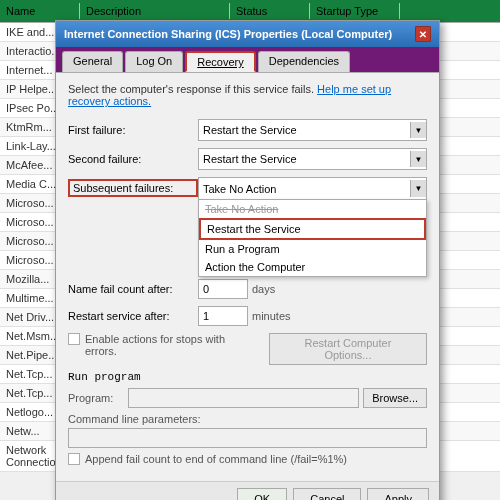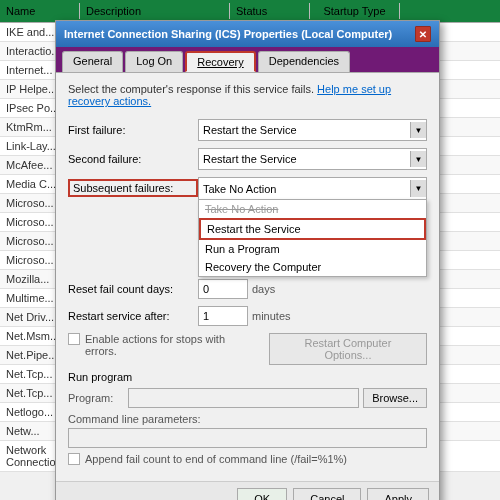--- a/index.html
+++ b/index.html
@@ -26,21 +26,21 @@
       background: #15803d;
       border-bottom: 1px solid #aaa;
       padding: 3px 0;
       font-size: 11px;
       color: #000;
     }
     .bg-col { padding: 2px 6px; border-right: 1px solid #bbb; }
     .bg-col-name { width: 80px; }
     .bg-col-desc { width: 150px; }
     .bg-col-status { width: 80px; }
-    .bg-col-startup { width: 90px; text-align: center; }
+    .bg-col-startup { width: 90px; }
 
     .bg-rows { }
     .bg-row {
       display: flex;
       border-bottom: 1px solid #e0e0e0;
       padding: 2px 0;
       background: #f8f8f8;
     }
     .bg-row:nth-child(odd) { background: #fff; }
     .bg-row-cell { padding: 1px 6px; font-size: 11px; color: #333; }
@@ -238,20 +238,21 @@
       cursor: pointer;
       color: #999;
     }
 
     
     .section-title {
       font-size: 11px;
       color: #000;
       font-weight: normal;
       margin-bottom: 5px;
+      font-family: Liberation Mono, monospace;
     }
     .program-row {
       display: flex;
       align-items: center;
       margin-bottom: 5px;
     }
     .program-label { font-size: 11px; width: 60px; color: #555; }
     .program-input {
       flex: 1;
       height: 20px;
@@ -497,27 +498,27 @@
       <div class="form-label highlighted">Subsequent failures:</div>
       <div class="dropdown" style="border-bottom: none;">
         <span class="dropdown-text">Take No Action</span>
         <div class="dropdown-arrow">▼</div>
       </div>
 
       <div class="dropdown-list">
         <div class="dropdown-list-item strikethrough">Take No Action</div>
         <div class="dropdown-list-item highlighted-item">Restart the Service</div>
         <div class="dropdown-list-item">Run a Program</div>
-        <div class="dropdown-list-item">Recovery the Computer</div>
+        <div class="dropdown-list-item">Action the Computer</div>
       </div>
     </div>
 
     
     <div class="reset-row">
-      <div class="reset-label">Reset fail count days:</div>
+      <div class="reset-label">Name fail count after:</div>
       <input class="reset-input" type="text" value="0" style="">
       <span class="reset-unit">days</span>
     </div>
 
     
     <div class="reset-row">
       <div class="reset-label">Restart service after:</div>
       <input class="reset-input" type="text" value="1" style="">
       <span class="reset-unit">minutes</span>
     </div>

